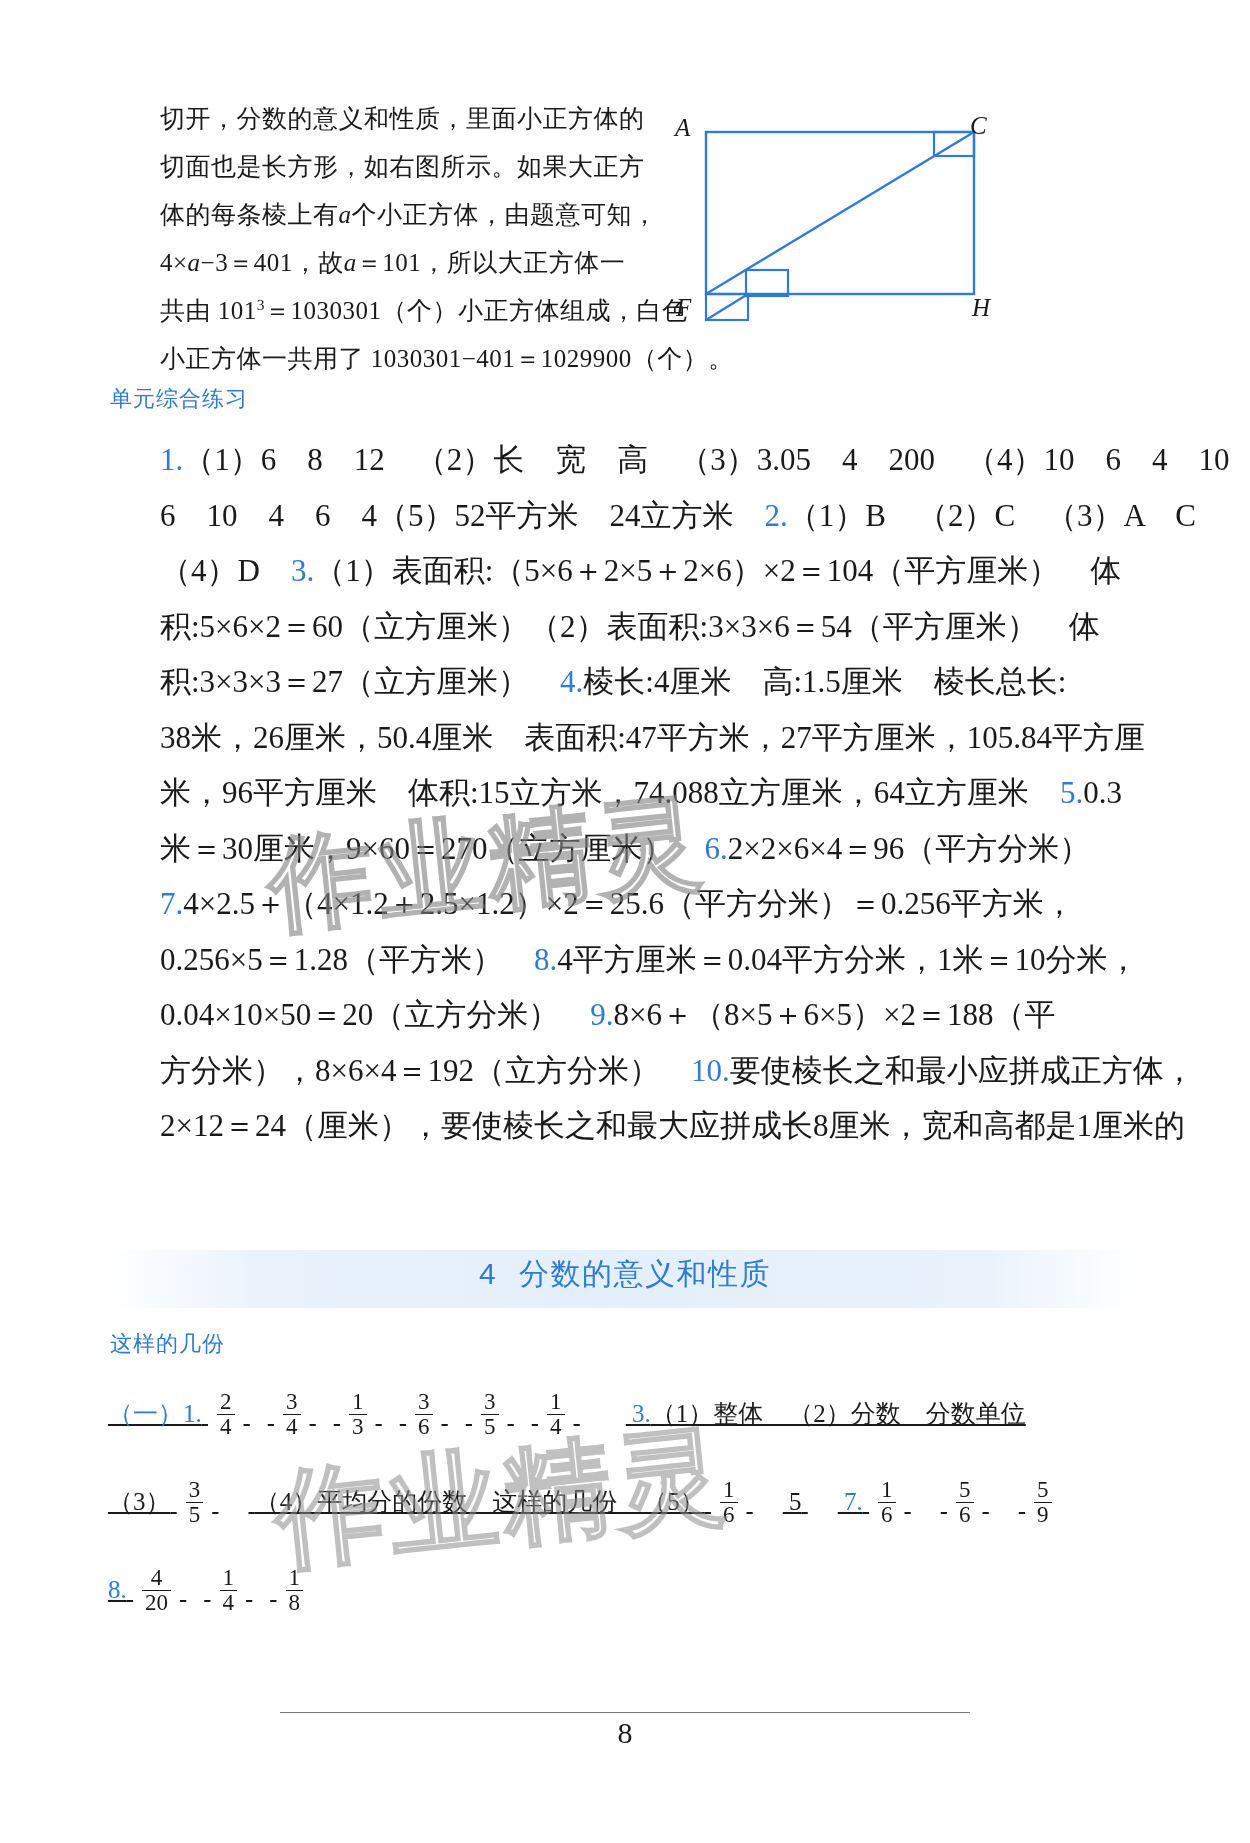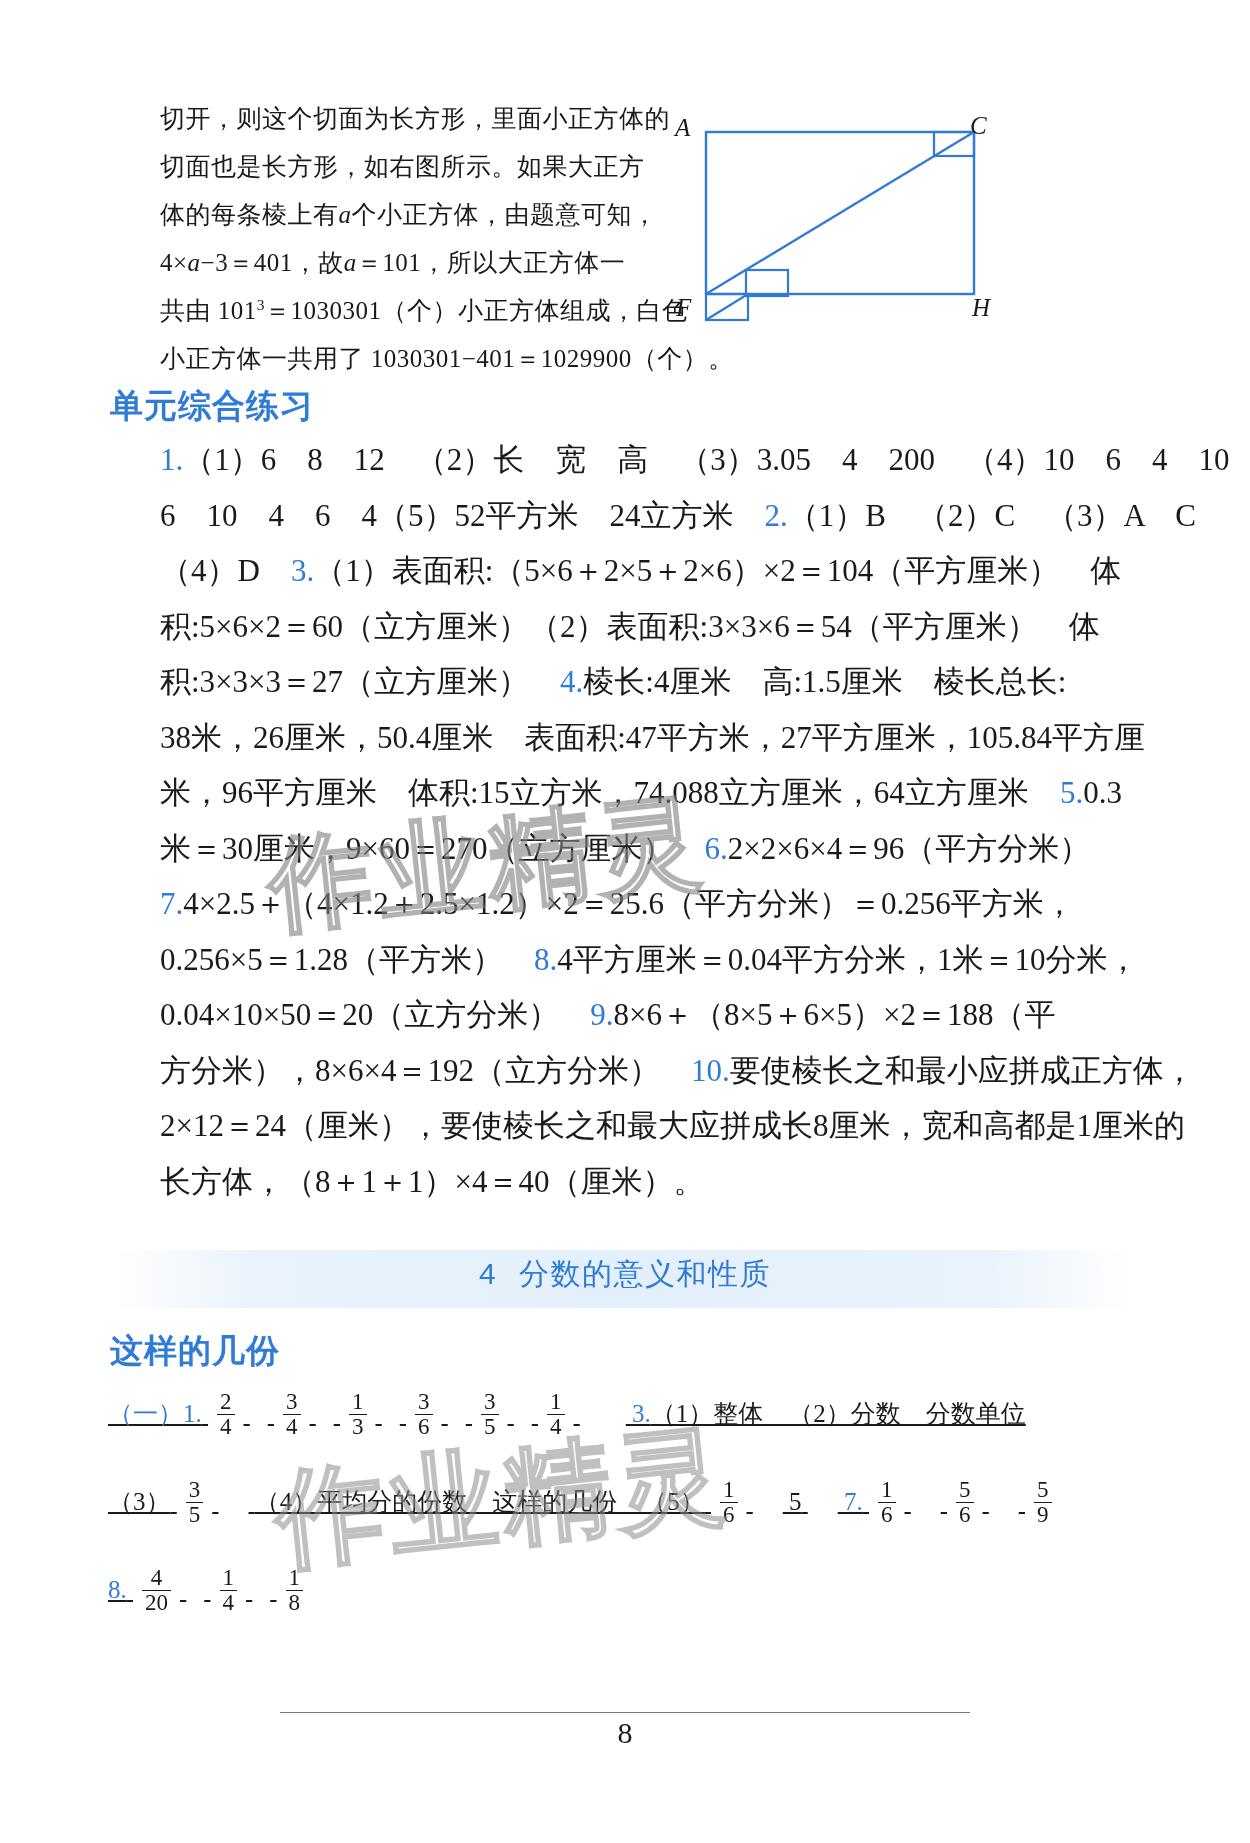--- a/index.html
+++ b/index.html
@@ -33,21 +33,21 @@
   }
   .lbl-A { left:-1px;  top:6px; }
   .lbl-C { left:294px; top:4px; }
   .lbl-F { left:0px;   top:186px; }
   .lbl-H { left:296px; top:186px; }
 
   
   .sec-heading {
     position:absolute; left:110px;
     font-family:"Liberation Sans", sans-serif;
-    font-weight:bold; font-size:33px; color:#2f7bd6;
+    font-weight:normal; font-size:22px; color:#2f7bd6;
     letter-spacing:1px;
   }
   .h-unit   { top:384px; }
   .h-fenshu { top:1329px; }
 
   .chapter-bar {
     position:absolute; left:110px; top:1250px;
     width:1025px; height:58px;
     background:linear-gradient(to right,#ffffff 0%,#eaf3fc 14%,#e3effb 50%,#eaf3fc 86%,#ffffff 100%);
   }
@@ -111,21 +111,21 @@
   .wm-2 { left:275px; top:1425px; font-size:108px; transform:rotate(-6deg); letter-spacing:6px;
           -webkit-text-stroke:2px rgba(140,140,140,0.55); }
 </style>
 </head>
 <body>
 
 <div class="page">
 
   <div class="top-block">
     <div class="para">
-      <span class="ln">切开，则这个切面为长方形，里面小正方体的</span>
+      <span class="ln">切开，分数的意义和性质，里面小正方体的</span>
       <span class="ln">切面也是长方形，如右图所示。如果大正方</span>
       <span class="ln"><span>体的每条棱上有</span><span class="mathit">a</span><span>个小正方体，由题意可知，</span></span>
       <span class="ln"><span>4×</span><span class="mathit">a</span><span>−3＝401，故</span><span class="mathit">a</span><span>＝101，所以大正方体一</span></span>
       <span class="ln"><span>共由 101</span><sup class="exp">3</sup><span>＝1030301（个）小正方体组成，白色</span></span>
       <span class="ln">小正方体一共用了 1030301−401＝1029900（个）。</span>
     </div>
   </div>
 
   <div class="figure">
     <svg width="330" height="230" viewBox="0 0 330 230">
@@ -157,21 +157,20 @@
       <span class="ln"><span>积:5×6×2＝60（立方厘米）（2）表面积:3×3×6＝54（平方厘米）　体</span></span>
       <span class="ln"><span>积:3×3×3＝27（立方厘米）　</span><span class="qn">4.</span><span>棱长:4厘米　高:1.5厘米　棱长总长:</span></span>
       <span class="ln"><span>38米，26厘米，50.4厘米　表面积:47平方米，27平方厘米，105.84平方厘</span></span>
       <span class="ln"><span>米，96平方厘米　体积:15立方米，74.088立方厘米，64立方厘米　</span><span class="qn">5.</span><span>0.3</span></span>
       <span class="ln"><span>米＝30厘米，9×60＝270（立方厘米）　</span><span class="qn">6.</span><span>2×2×6×4＝96（平方分米）</span></span>
       <span class="ln"><span class="qn">7.</span><span>4×2.5＋（4×1.2＋2.5×1.2）×2＝25.6（平方分米）＝0.256平方米，</span></span>
       <span class="ln"><span>0.256×5＝1.28（平方米）　</span><span class="qn">8.</span><span>4平方厘米＝0.04平方分米，1米＝10分米，</span></span>
       <span class="ln"><span>0.04×10×50＝20（立方分米）　</span><span class="qn">9.</span><span>8×6＋（8×5＋6×5）×2＝188（平</span></span>
       <span class="ln"><span>方分米），8×6×4＝192（立方分米）　</span><span class="qn">10.</span><span>要使棱长之和最小应拼成正方体，</span></span>
       <span class="ln"><span>2×12＝24（厘米），要使棱长之和最大应拼成长8厘米，宽和高都是1厘米的</span></span>
-      <span class="ln"><span>长方体，（8＋1＋1）×4＝40（厘米）。</span></span>
     </div>
 
   <div class="chapter-bar"></div>
   <div class="chapter-title">
     <span class="num">4</span><span>分数的意义和性质</span>
   </div>
 
   <div class="sec-heading h-fenshu">这样的几份</div>
 
   <div class="frac-block">

